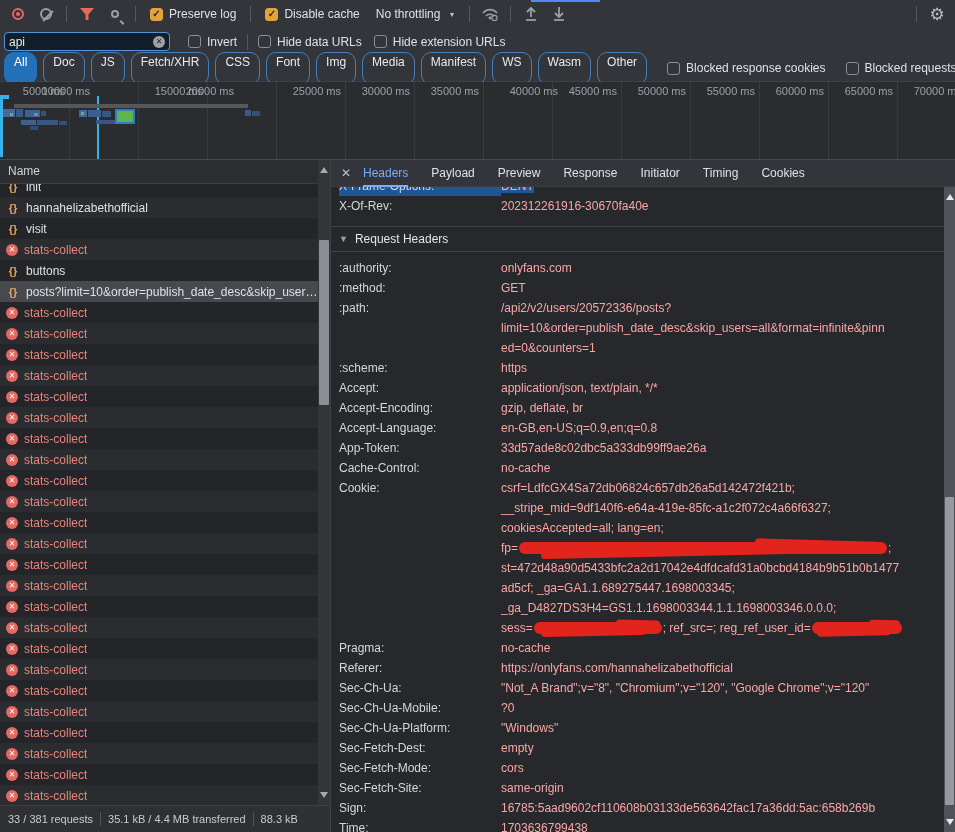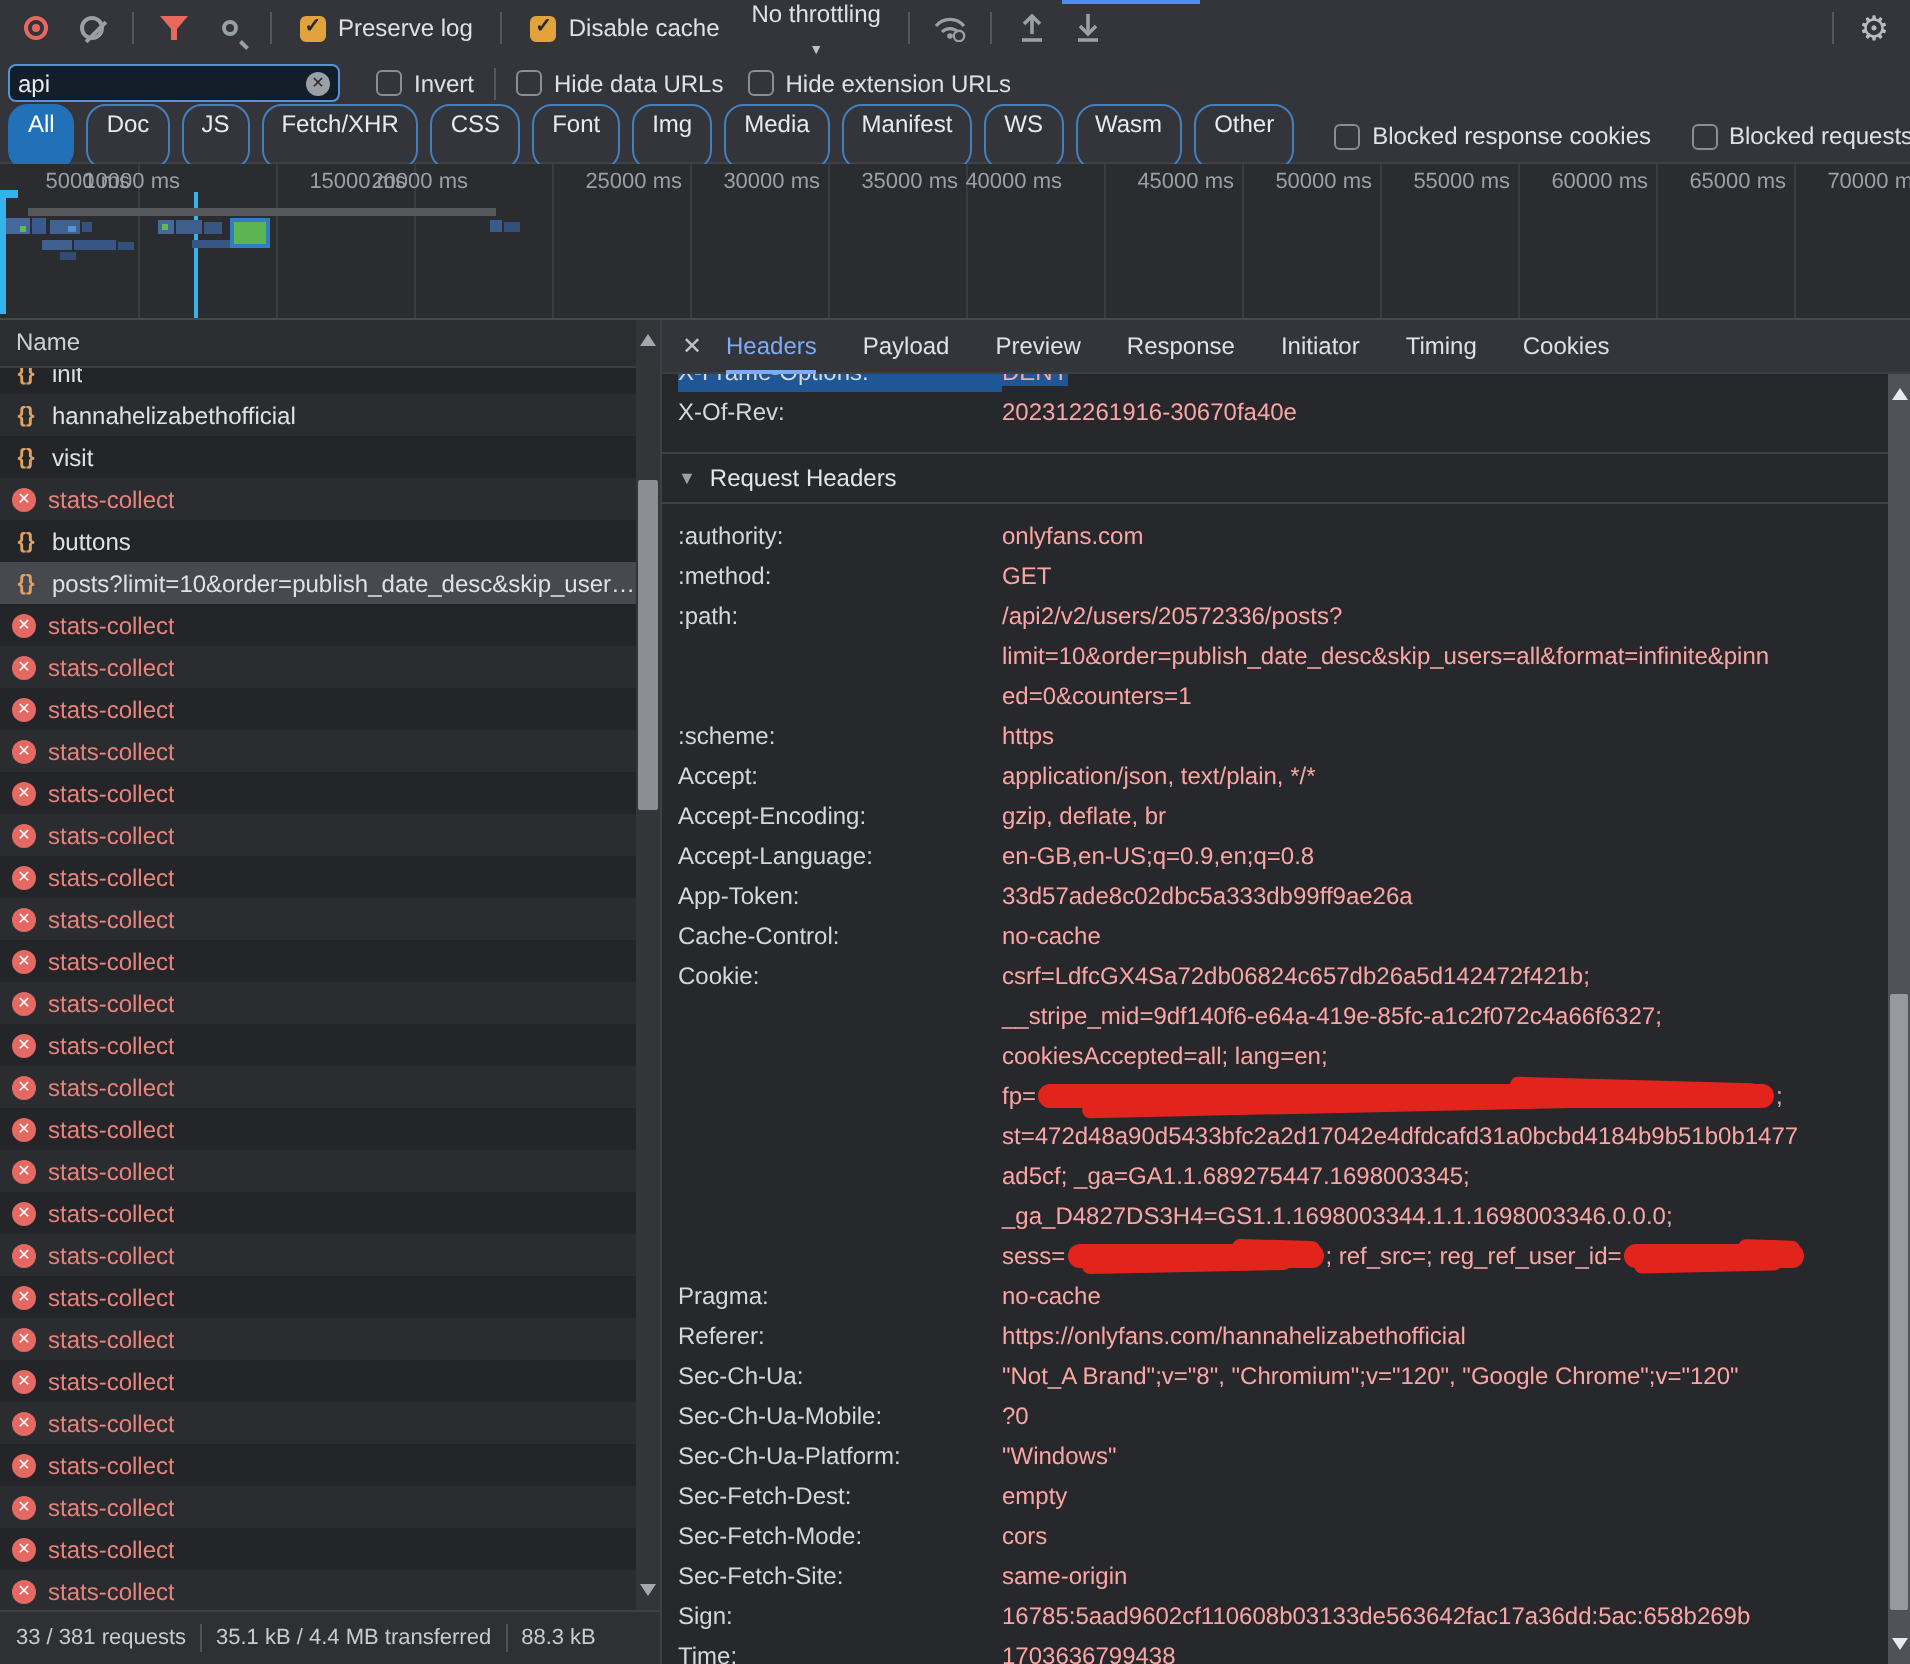--- a/index.html
+++ b/index.html
@@ -17,21 +17,21 @@
   .rec{width:12px;height:12px;border:2px solid #e46962;border-radius:50%;position:relative;}
   .rec::after{content:"";position:absolute;left:2px;top:2px;width:4px;height:4px;background:#e46962;border-radius:50%;}
   .clr{width:12px;height:12px;border:2px solid #9aa0a6;border-radius:50%;position:relative;}
   .clr::after{content:"";position:absolute;left:5px;top:-1px;width:2px;height:14px;background:#9aa0a6;transform:rotate(45deg);}
   .mag{width:8px;height:8px;border:2px solid #9aa0a6;border-radius:50%;position:relative;}
   .mag::after{content:"";position:absolute;left:8px;top:8px;width:2px;height:5px;background:#9aa0a6;transform:rotate(-45deg);}
   .cbl{display:flex;align-items:center;gap:6px;margin:0 6px;white-space:nowrap;cursor:default;}
   .cb{width:13px;height:13px;border:1px solid #8a8e94;border-radius:3px;background:transparent;
       display:flex;align-items:center;justify-content:center;flex:0 0 auto;}
   .cb.on{background:#e2a33c;border-color:#e2a33c;color:#26282b;font-weight:bold;font-size:10px;line-height:1;}
-  .throttle{display:flex;align-items:center;gap:8px;margin:0 6px;white-space:nowrap;flex-direction:column;}
+  .throttle{display:flex;align-items:center;gap:8px;margin:0 6px;white-space:nowrap;}
   .caret{font-size:7px;color:#c0c3c8;}
   .spacer{flex:1;}
   .gear{font-size:17px;color:#b8bcc2;line-height:1;}
 
   
   .filterrow{position:absolute;left:0;top:28px;width:955px;height:27px;background:#33353a;
              display:flex;align-items:center;padding:0 4px;}
   .finput{width:166px;height:19px;border:1px solid #5693d8;border-radius:4px;background:#121e29;
           display:flex;align-items:center;padding:0 4px;margin-right:12px;}
   .ftext{flex:1;color:#e8eaed;}
@@ -243,21 +243,21 @@
         <div class="tick" style="right: 752px;">15000 ms</div>
         <div class="gline" style="left: 276px;"></div>
         <div class="tick" style="right: 721px; text-align: center;">20000 ms</div>
         <div class="gline" style="left: 345px;"></div>
         <div class="tick" style="right: 614px;">25000 ms</div>
         <div class="gline" style="left: 414px;"></div>
         <div class="tick" style="right: 545px;">30000 ms</div>
         <div class="gline" style="left: 483px;"></div>
         <div class="tick" style="right: 476px;">35000 ms</div>
         <div class="gline" style="left: 552px;"></div>
-        <div class="tick" style="right: 424px;">40000 ms</div>
+        <div class="tick" style="right: 397px;">40000 ms</div>
         <div class="gline" style="left: 621px;"></div>
         <div class="tick" style="right: 338px;">45000 ms</div>
         <div class="gline" style="left: 690px;"></div>
         <div class="tick" style="right: 269px;">50000 ms</div>
         <div class="gline" style="left: 759px;"></div>
         <div class="tick" style="right: 200px;">55000 ms</div>
         <div class="gline" style="left: 828px;"></div>
         <div class="tick" style="right: 131px;">60000 ms</div>
         <div class="gline" style="left: 897px;"></div>
         <div class="tick" style="right: 62px;">65000 ms</div>

